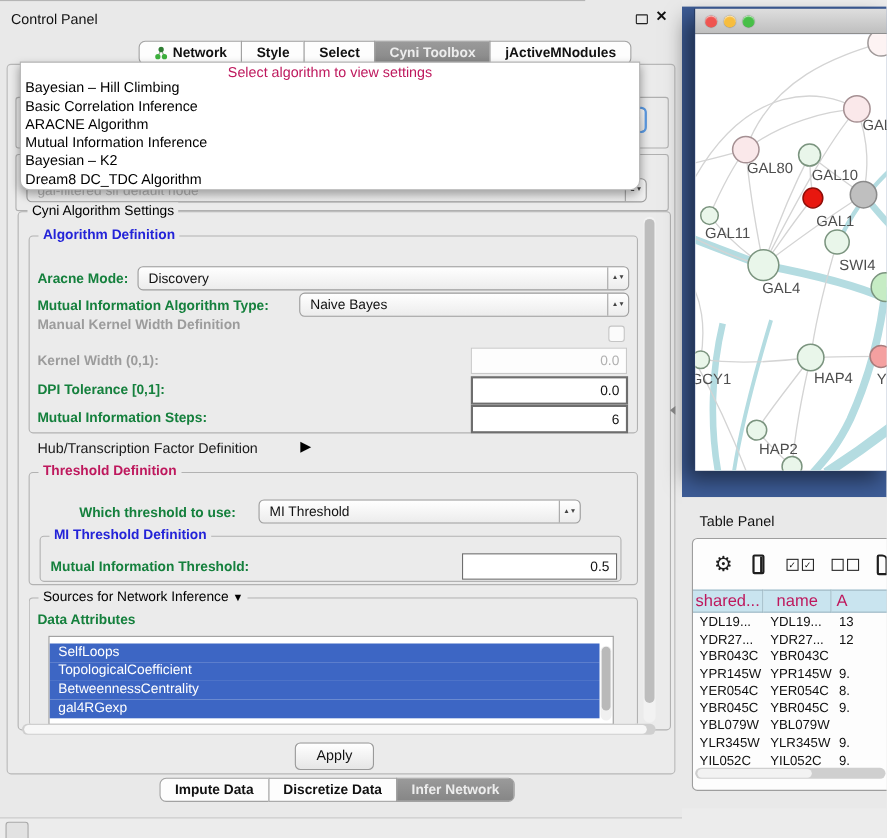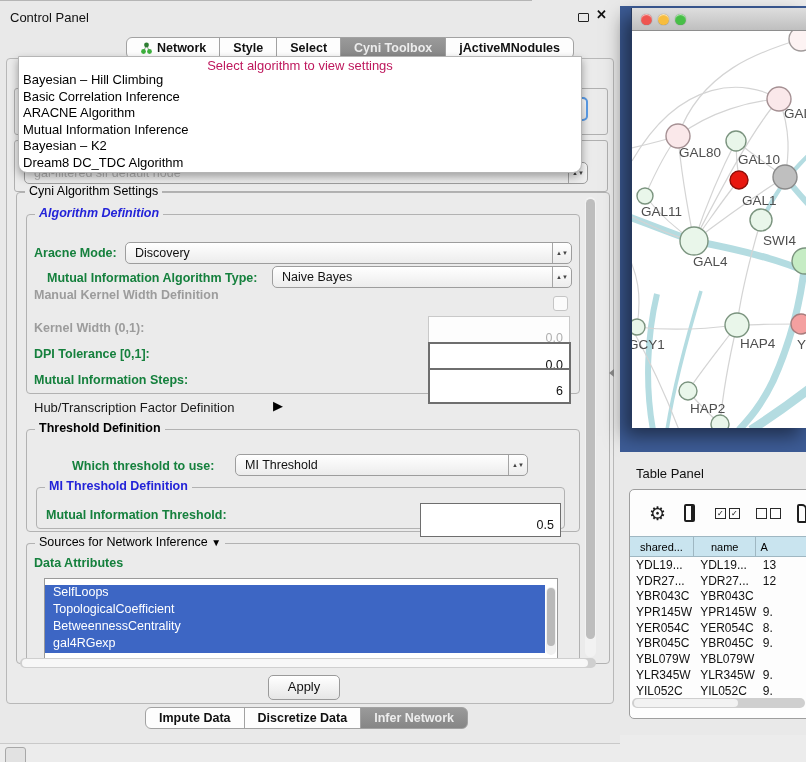--- a/index.html
+++ b/index.html
@@ -12,36 +12,36 @@
   .gt{position:absolute;top:-9px;left:8px;background:#ebebeb;padding:0 4px;
       font-size:12.5px;font-weight:bold;white-space:nowrap;}
   .combo{position:absolute;background:linear-gradient(#ffffff,#ececec);
          border:1px solid #9d9d9d;border-radius:5px;height:22px;
          display:flex;align-items:center;font-size:12.5px;color:#111;
          padding-left:9px;box-sizing:border-box;}
   .combo .stp{position:absolute;right:0;top:0;bottom:0;width:18px;
          border-left:1px solid #a5a5a5;display:flex;flex-direction:column;
          align-items:center;justify-content:center;font-size:6px;line-height:5px;color:#444;}
   .inp{position:absolute;background:#fff;border:2px solid #6e6e6e;height:18px;
-       font-size:12.5px;color:#111;text-align:right;padding:14px 6px 0 0;box-sizing:content-box;}
+       font-size:12.5px;color:#111;text-align:right;padding:4px 6px 0 0;box-sizing:content-box;}
   .inp.dis{border:1px solid #c9c9c9;color:#b0b0b0;background:#fdfdfd;}
   .tabrow{position:absolute;display:flex;}
   .tab{height:22px;display:flex;align-items:center;gap:4px;padding:0 13px;
        background:#fdfdfd;border:1px solid #a2a2a2;margin-left:-1px;
        font-size:12.5px;font-weight:bold;color:#111;box-sizing:border-box;}
   .tab:first-child{border-radius:6px 0 0 6px;margin-left:0;}
   .tab:last-child{border-radius:0 6px 6px 0;}
   .tab.sel{background:linear-gradient(#9a9a9a,#868686);color:#ededed;}
   .ddi{height:16.6px;font-size:13px;color:#000;padding-left:4px;white-space:nowrap;}
   .ddi.bold{font-weight:normal;}
   .attr{height:17px;background:#3d66c4;color:#fff;font-size:12.5px;
         padding-left:8px;white-space:nowrap;}
   .thead{display:flex;}
   .th{background:#c9e4ef;border-right:1px solid #9fb7c2;border-bottom:1px solid #9fb7c2;
-      border-top:1px solid #9fb7c2;height:21px;font-size:11px;color:#000000;
+      border-top:1px solid #9fb7c2;height:21px;font-size:15px;color:#be185d;
       display:flex;align-items:center;justify-content:center;box-sizing:border-box;}
   .tr{display:flex;height:15.7px;}
   .td{font-size:12px;color:#111;white-space:nowrap;overflow:hidden;box-sizing:border-box;
       padding:1px 0 0 6px;}
   .light{width:11px;height:11px;border-radius:50%;margin-right:6px;
          box-shadow:inset 0 1px 1px rgba(255,255,255,.7),0 0 1px rgba(0,0,0,.5);}
   svg{display:block;}
 </style>
 </head>
 <body>
@@ -110,30 +110,30 @@
 
   <div class="grp" style="left:16px;top:192px;width:592px;height:470px;">
     <span class="gt" style="font-weight:normal;">Cyni Algorithm Settings</span>
   </div>
 
   <div class="abs" style="left:585px;top:197px;width:11px;height:460px;background:#f2f2f2;border-radius:6px;">
     <div style="position:absolute;left:1px;top:2px;width:9px;height:440px;background:#bdbdbd;border-radius:5px;"></div>
   </div>
 
   <div class="grp" style="left:26px;top:214px;width:552px;height:178px;">
-    <span class="gt" style="color:#2323d8;font-style:italic;">Algorithm Definition</span>
+    <span class="gt" style="color:#2323d8;">Algorithm Definition</span>
   </div>
 
   <span class="lbl abs" style="left:34px;top:246px;">Aracne Mode:</span>
   <div class="combo" style="left:125px;top:242px;width:447px;">
     <span>Discovery</span>
     <span class="stp">▲▼</span>
   </div>
 
-  <span class="lbl abs" style="left:47px;top:271px;">Mutual Information Algorithm Type:</span>
+  <span class="lbl abs" style="left:34px;top:271px;">Mutual Information Algorithm Type:</span>
   <div class="combo" style="left:272px;top:266px;width:300px;">
     <span>Naive Bayes</span>
     <span class="stp">▲▼</span>
   </div>
 
   <span class="lbl dis abs" style="left:34px;top:288px;">Manual Kernel Width Definition</span>
   <span class="abs" style="left:553px;top:296px;width:13px;height:13px;border:1px solid #c5c5c5;border-radius:3px;background:#fbfbfb;"></span>
 
   <span class="lbl dis abs" style="left:34px;top:321px;">Kernel Width (0,1):</span>
   <div class="inp dis" style="left:428px;top:316px;width:134px;">0.0</div>
@@ -141,21 +141,21 @@
   <span class="lbl abs" style="left:34px;top:347px;">DPI Tolerance [0,1]:</span>
   <div class="inp" style="left:428px;top:342px;width:133px;">0.0</div>
 
   <span class="lbl abs" style="left:34px;top:373px;">Mutual Information Steps:</span>
   <div class="inp" style="left:428px;top:368px;width:133px;">6</div>
 
   <span class="abs" style="left:34px;top:400px;font-size:13px;color:#1a1a1a;">Hub/Transcription Factor Definition</span>
   <span class="abs" style="left:273px;top:398px;font-size:13px;color:#000;">▶</span>
 
   <div class="grp" style="left:26px;top:429px;width:552px;height:101px;">
-    <span class="gt" style="color:#000000;">Threshold Definition</span>
+    <span class="gt" style="color:#be185d;">Threshold Definition</span>
   </div>
   <span class="lbl abs" style="left:72px;top:459px;">Which threshold to use:</span>
   <div class="combo" style="left:235px;top:454px;width:293px;">
     <span>MI Threshold</span>
     <span class="stp">▲▼</span>
   </div>
 
   <div class="grp" style="left:36px;top:487px;width:527px;height:40px;">
     <span class="gt" style="color:#2323d8;">MI Threshold Definition</span>
   </div>

